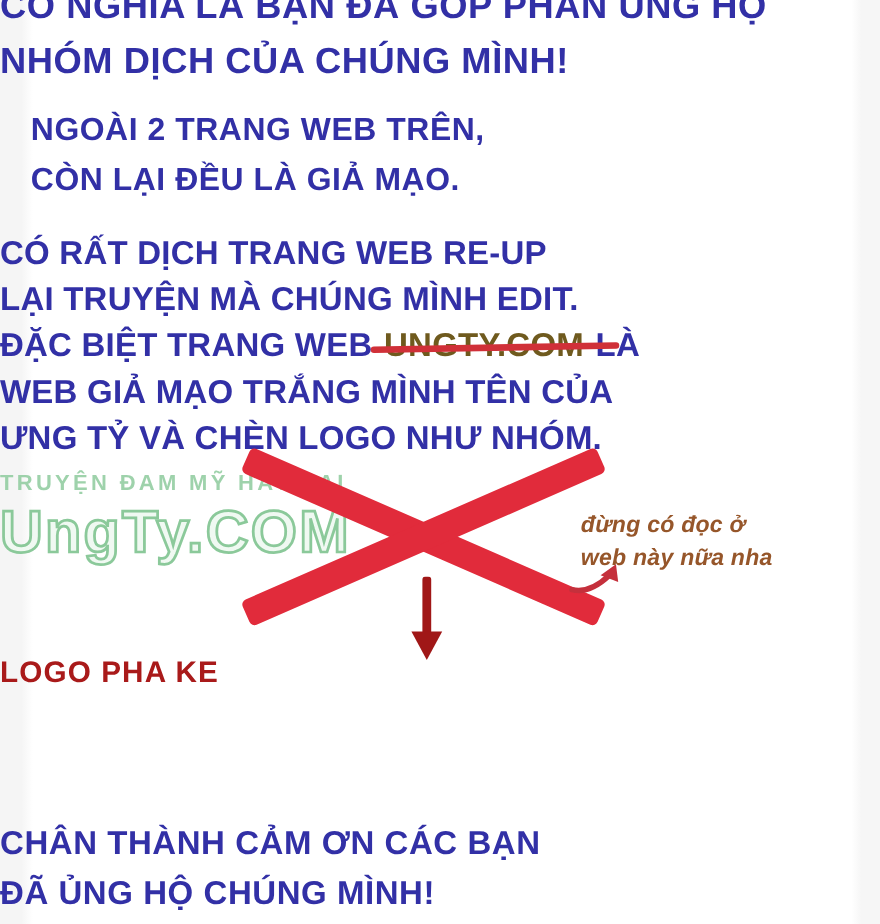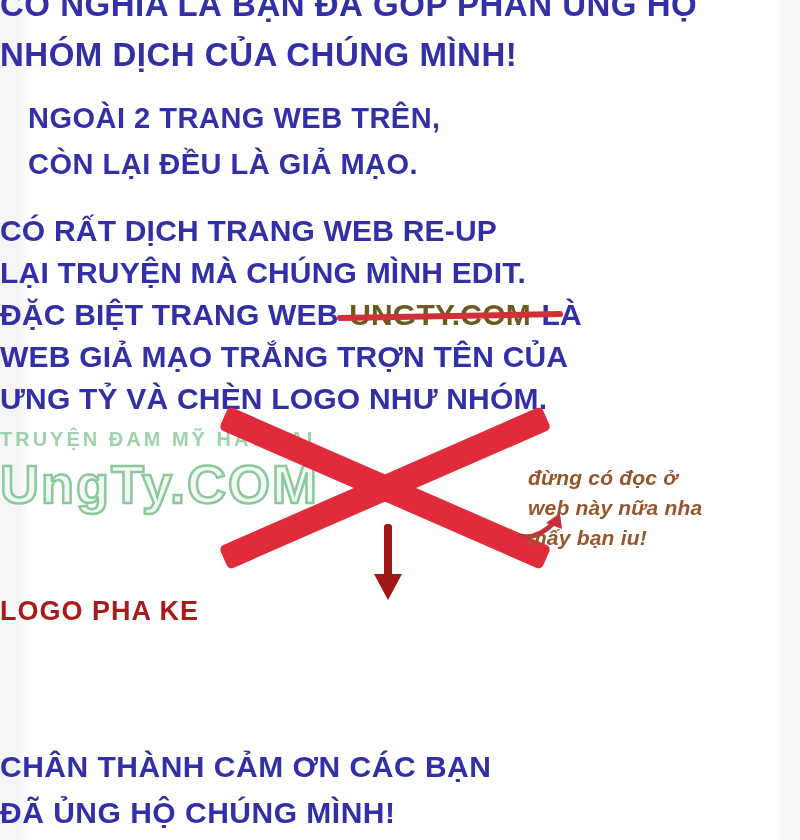--- a/index.html
+++ b/index.html
@@ -70,21 +70,21 @@
 
   <div class="notice blue">
     <div>NGOÀI 2 TRANG WEB TRÊN,</div>
     <div>CÒN LẠI ĐỀU LÀ GIẢ MẠO.</div>
   </div>
 
   <div class="warning blue">
     <div>CÓ RẤT DỊCH TRANG WEB RE-UP</div>
     <div>LẠI TRUYỆN MÀ CHÚNG MÌNH EDIT.</div>
     <div><span>ĐẶC BIỆT TRANG WEB </span><span class="fake-site">UNGTY.COM</span><span> LÀ</span></div>
-    <div>WEB GIẢ MẠO TRẮNG TRỢN TÊN CỦA</div>
+    <div>WEB GIẢ MẠO TRẮNG MÌNH TÊN CỦA</div>
     <div>ƯNG TỶ VÀ CHÈN LOGO NHƯ NHÓM.</div>
   </div>
 
   <div class="fake-logo">
     <div class="tagline">TRUYỆN ĐAM MỸ HAY TẠI</div>
     <div class="site-name">UngTy.COM</div>
   </div>
 
   <div class="x-bar b1"></div>
   <div class="x-bar b2"></div>
@@ -95,21 +95,20 @@
   </svg>
 
   <svg class="down-arrow" width="40" height="78" viewBox="0 0 40 78">
     <rect x="16" y="0" width="8" height="53" rx="3" fill="#a01717"></rect>
     <polygon points="6,50 34,50 20,76" fill="#a01717"></polygon>
   </svg>
 
   <div class="note">
     <div>đừng có đọc ở</div>
     <div>web này nữa nha</div>
-    <div>mấy bạn iu!</div>
   </div>
 
   <div class="logo-caption">LOGO PHA KE</div>
 
   <div class="thanks blue">
     <div>CHÂN THÀNH CẢM ƠN CÁC BẠN</div>
     <div>ĐÃ ỦNG HỘ CHÚNG MÌNH!</div>
   </div>
 </div>
 

